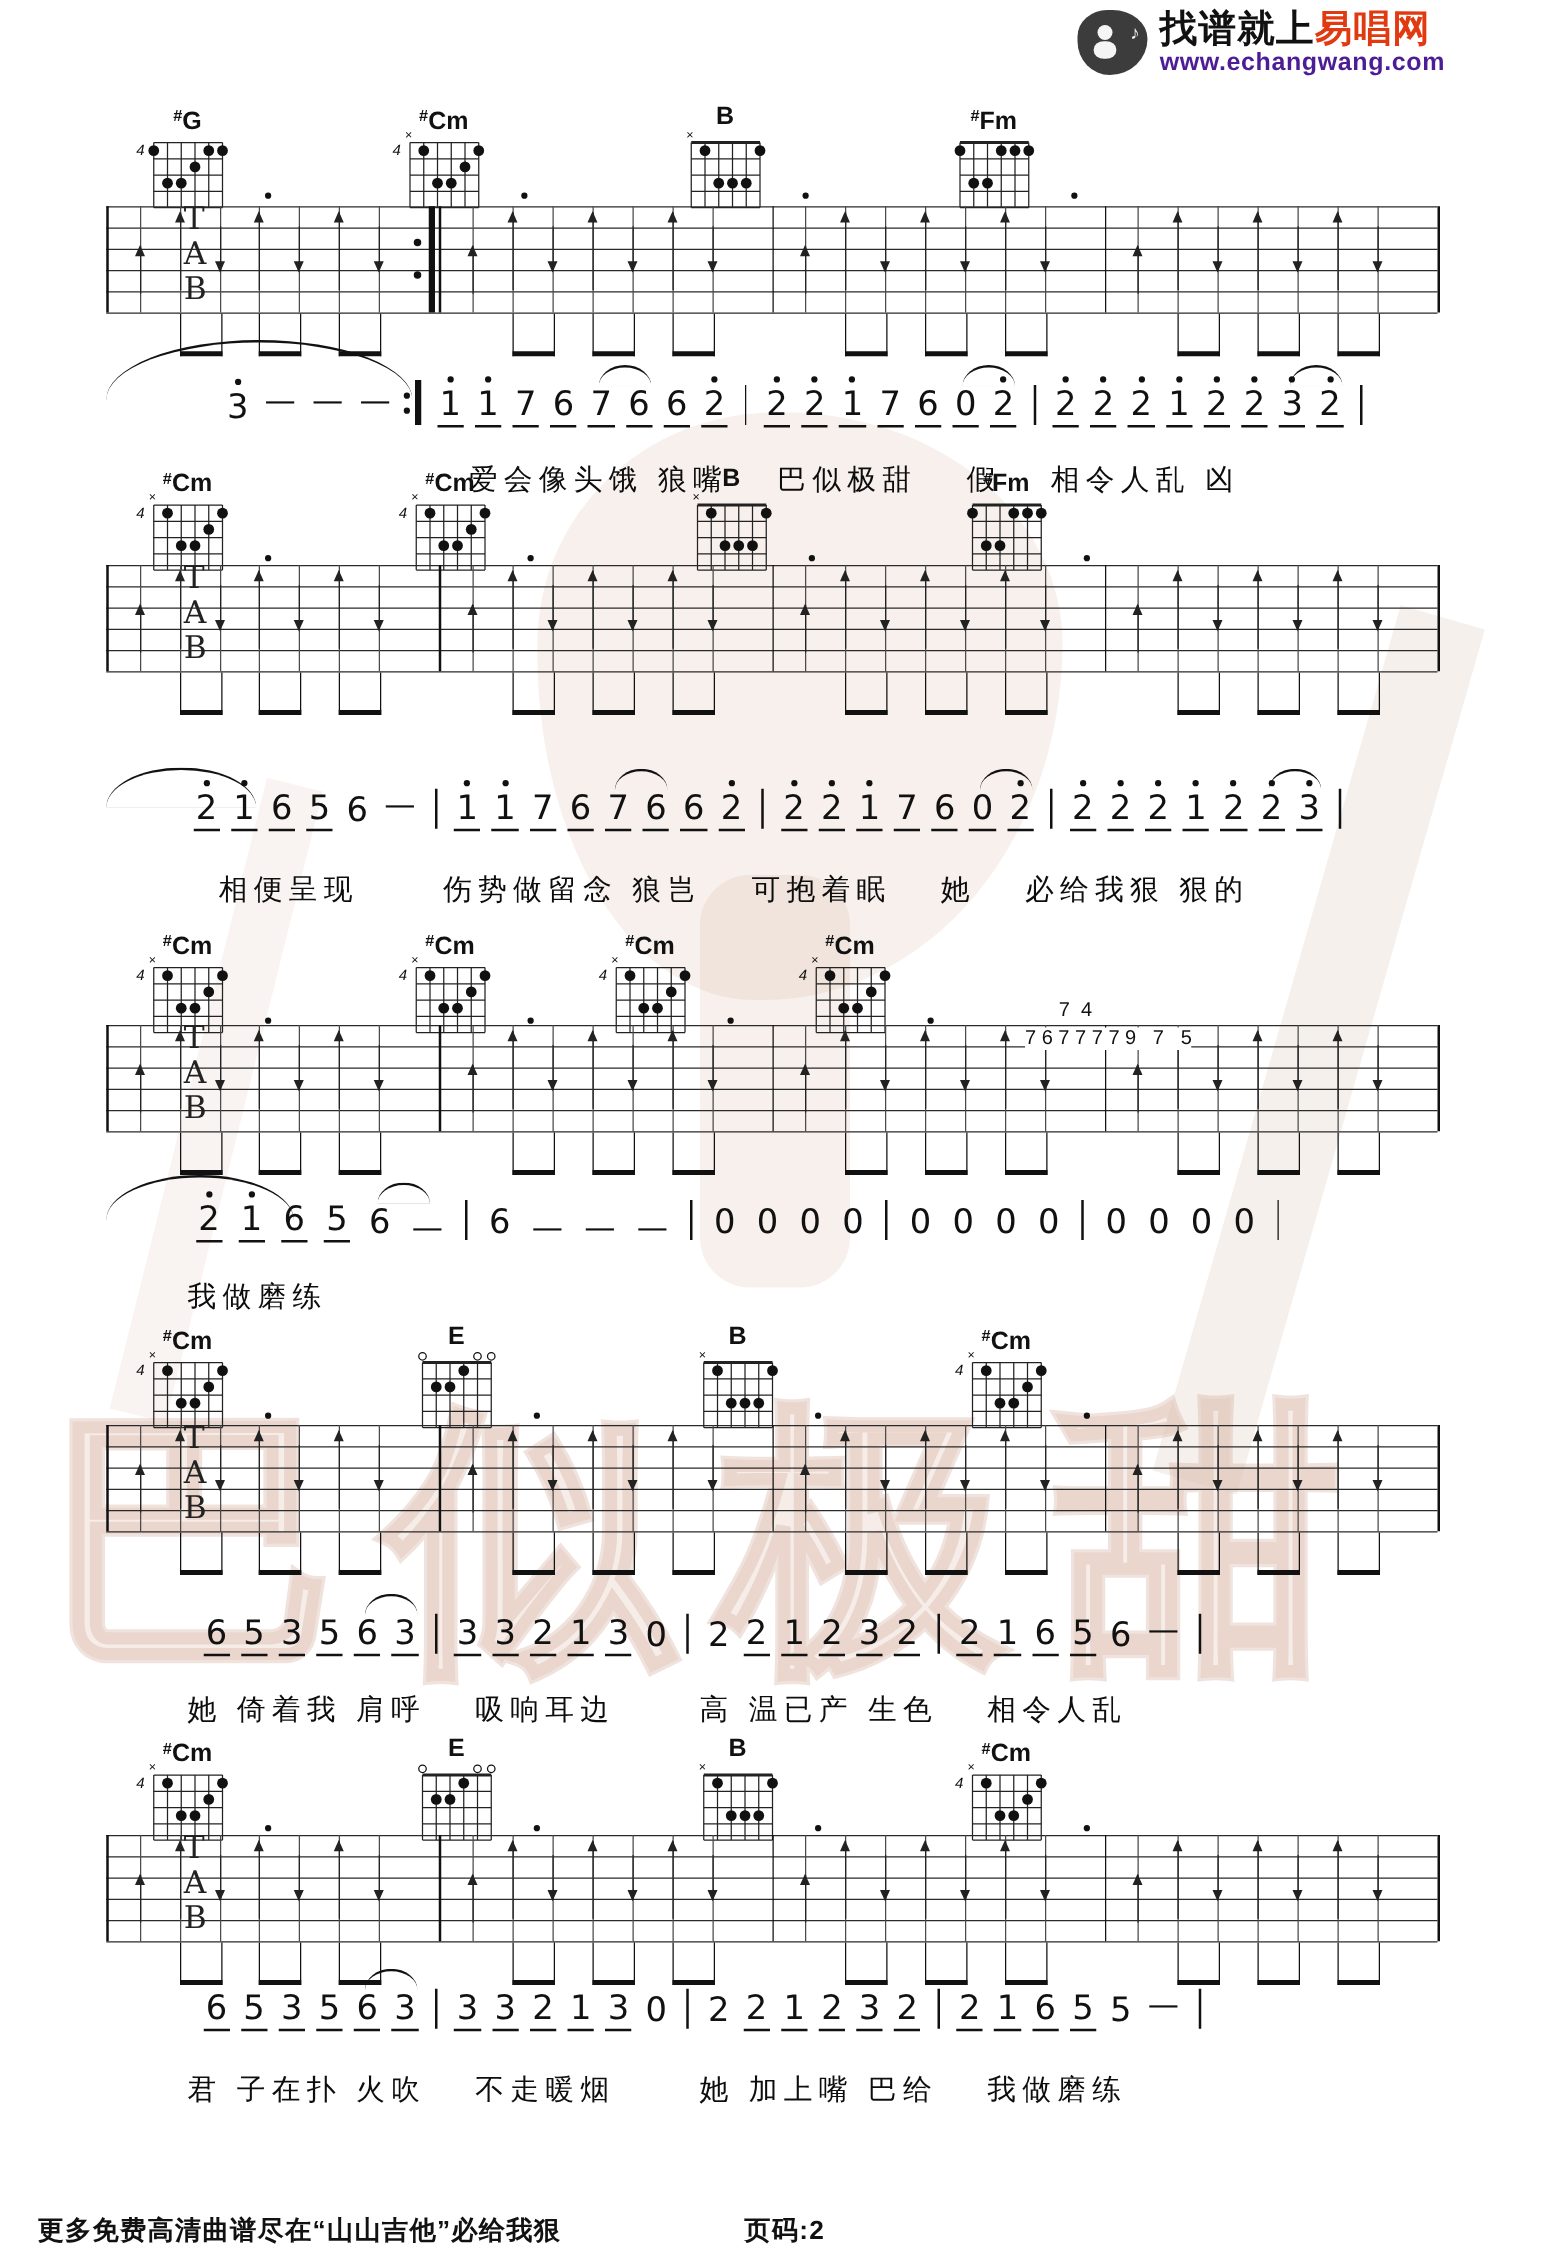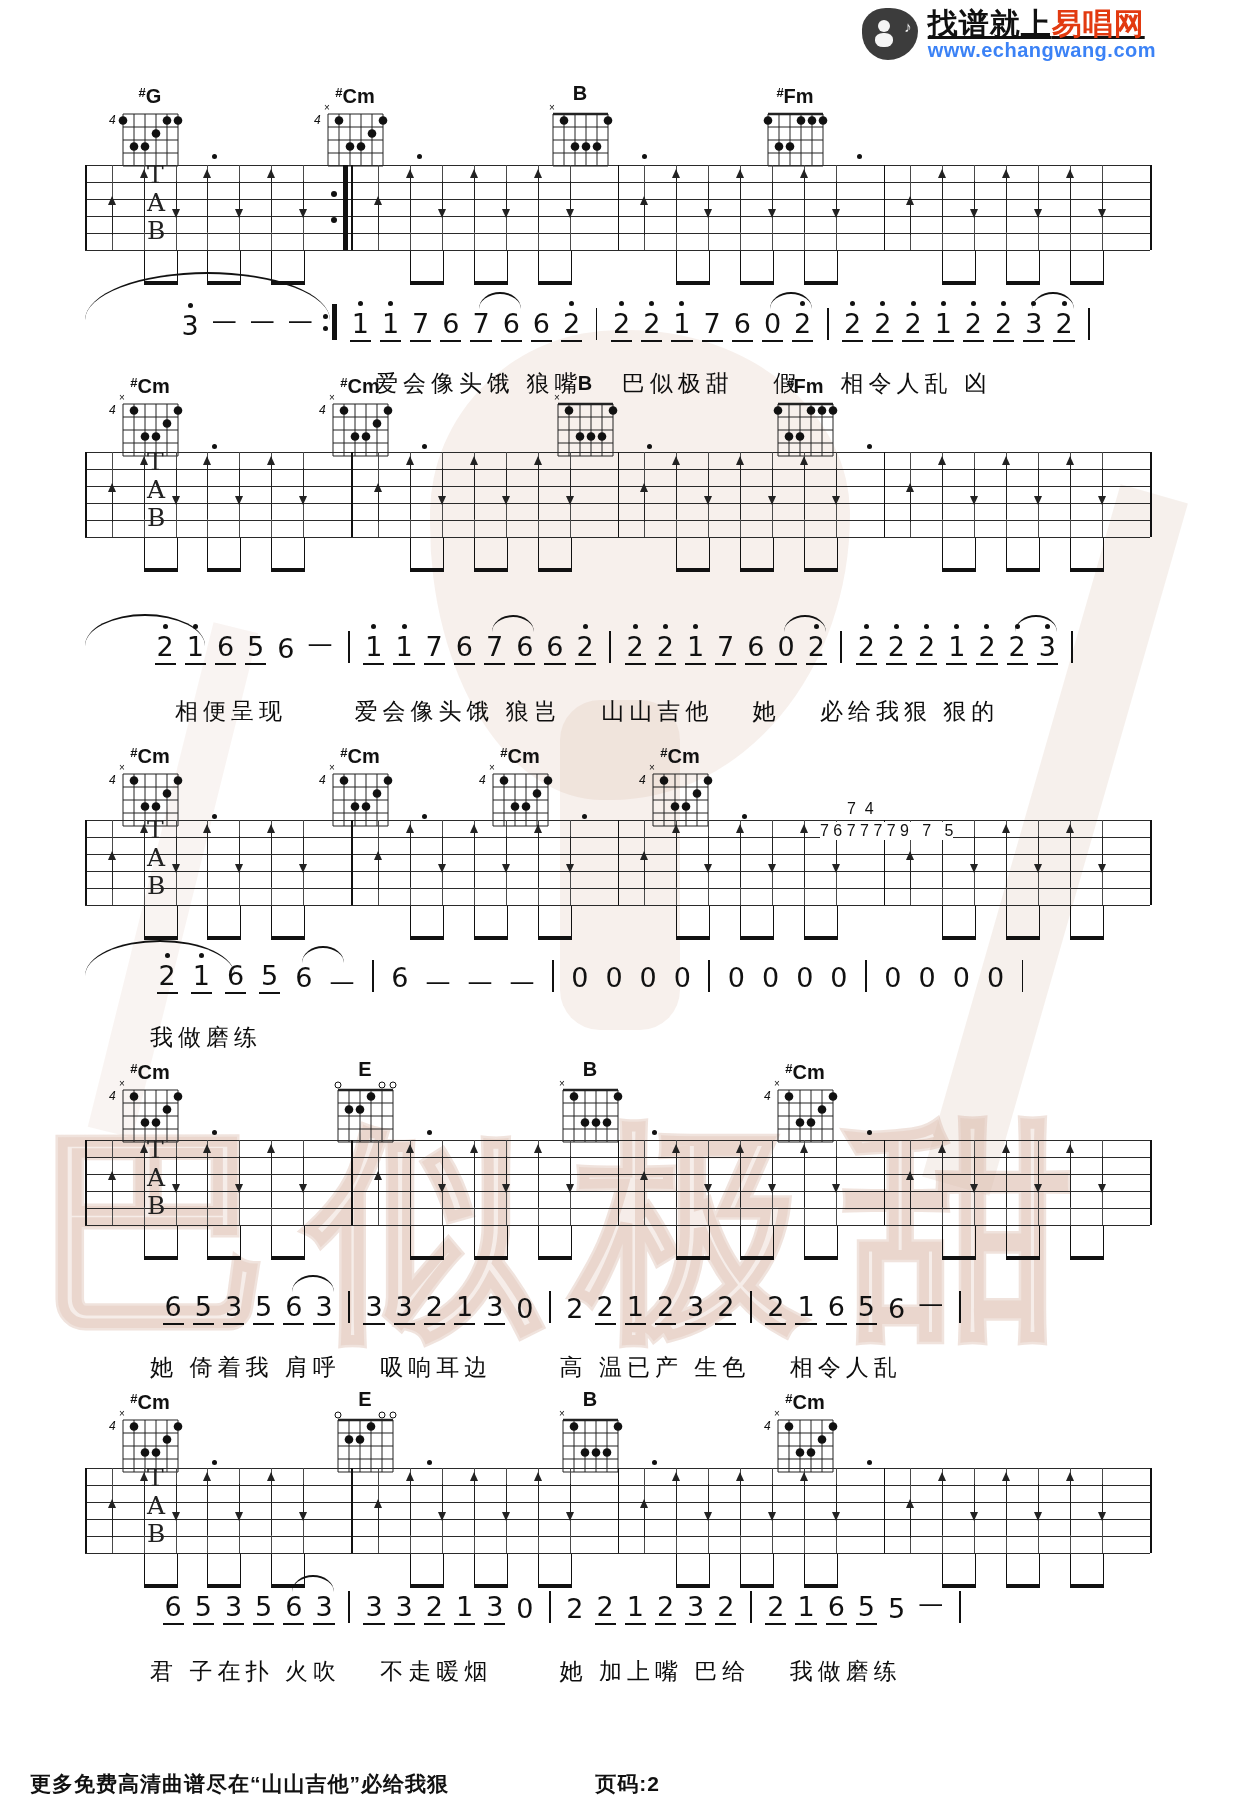--- a/index.html
+++ b/index.html
@@ -20,23 +20,23 @@
     font-size:230px;font-weight:700;letter-spacing:38px;white-space:nowrap;
     color:rgba(235,216,206,0.45);-webkit-text-stroke:5px rgba(206,162,142,0.30);}
   
   .hdr{position:absolute;right:80px;top:8px;display:flex;align-items:center;gap:10px;z-index:2;}
   .hdr-pick{width:56px;height:52px;background:#3c3c3c;border-radius:46% 54% 58% 50%/44% 48% 60% 56%;
     position:relative;flex:0 0 auto;}
   .hdr-pick .fig-head{position:absolute;left:16px;top:12px;width:12px;height:12px;border-radius:50%;background:#f5f5f5;}
   .hdr-pick .fig-body{position:absolute;left:13px;top:25px;width:18px;height:14px;border-radius:45%;background:#f5f5f5;}
   .hdr-pick .fig-note{position:absolute;right:6px;top:10px;color:#f5f5f5;font-size:15px;font-weight:700;}
   .hdr-texts{display:flex;flex-direction:column;align-items:flex-start;line-height:1.05;}
-  .hdr-slogan{font-size:30px;font-weight:700;letter-spacing:1px;white-space:nowrap;text-decoration:underline;}
+  .hdr-slogan{font-size:30px;font-weight:700;letter-spacing:1px;white-space:nowrap;}
   .hdr-slogan .red{color:#e23a10;}
-  .hdr-site{font-size:20px;font-weight:700;color:#3b82f6;letter-spacing:.5px;}
+  .hdr-site{font-size:20px;font-weight:700;color:#4c1d95;letter-spacing:.5px;}
   
   .chord{position:absolute;width:90px;text-align:center;z-index:1;}
   .cname{font-size:20px;font-weight:700;height:22px;line-height:22px;}
   .cname sup{font-size:13px;vertical-align:6px;}
   .cdot{position:absolute;width:5px;height:5px;border-radius:50%;background:#111;z-index:1;}
   
   .staff{position:absolute;left:85px;width:1065px;height:85px;z-index:1;}
   .sline{position:absolute;left:0;width:100%;height:1px;background:#2a2a2a;}
   .slabel{position:absolute;left:62px;font-family:"DejaVu Serif","Liberation Serif",serif;
     font-size:25px;line-height:1;color:#222;background:transparent;z-index:2;}
@@ -504,21 +504,21 @@
       <div class="mbar"></div>
       <div class="tok hi u">2</div>
       <div class="tok hi u">2</div>
       <div class="tok hi u">2</div>
       <div class="tok hi u">1</div>
       <div class="tok hi u">2</div>
       <div class="tok hi u tie">2</div>
       <div class="tok hi u">3</div>
       <div class="mbar"></div>
     </div>
-    <div class="lrow" style="left: 175px; top: 696px;">相便呈现　　 爱会像头饿 狼岂　 山山吉他　 她　 必给我狠 狠的</div>
+    <div class="lrow" style="left: 175px; top: 696px;">相便呈现　　 伤势做留念 狼岂　 可抱着眠　 她　 必给我狠 狠的</div>
     <div class="chord" style="left: 105px; top: 742px;"><div class="cname"><sup>#</sup>Cm</div><svg width="90" height="70">
         <line x1="18" x2="18" y1="10" y2="62" stroke="#222" stroke-width="1"></line>
         <line x1="29" x2="29" y1="10" y2="62" stroke="#222" stroke-width="1"></line>
         <line x1="40" x2="40" y1="10" y2="62" stroke="#222" stroke-width="1"></line>
         <line x1="51" x2="51" y1="10" y2="62" stroke="#222" stroke-width="1"></line>
         <line x1="62" x2="62" y1="10" y2="62" stroke="#222" stroke-width="1"></line>
         <line x1="73" x2="73" y1="10" y2="62" stroke="#222" stroke-width="1"></line>
         <line x1="18" x2="73" y1="10" y2="10" stroke="#222" stroke-width="1"></line>
         <line x1="18" x2="73" y1="23" y2="23" stroke="#222" stroke-width="1"></line>
         <line x1="18" x2="73" y1="36" y2="36" stroke="#222" stroke-width="1"></line>

